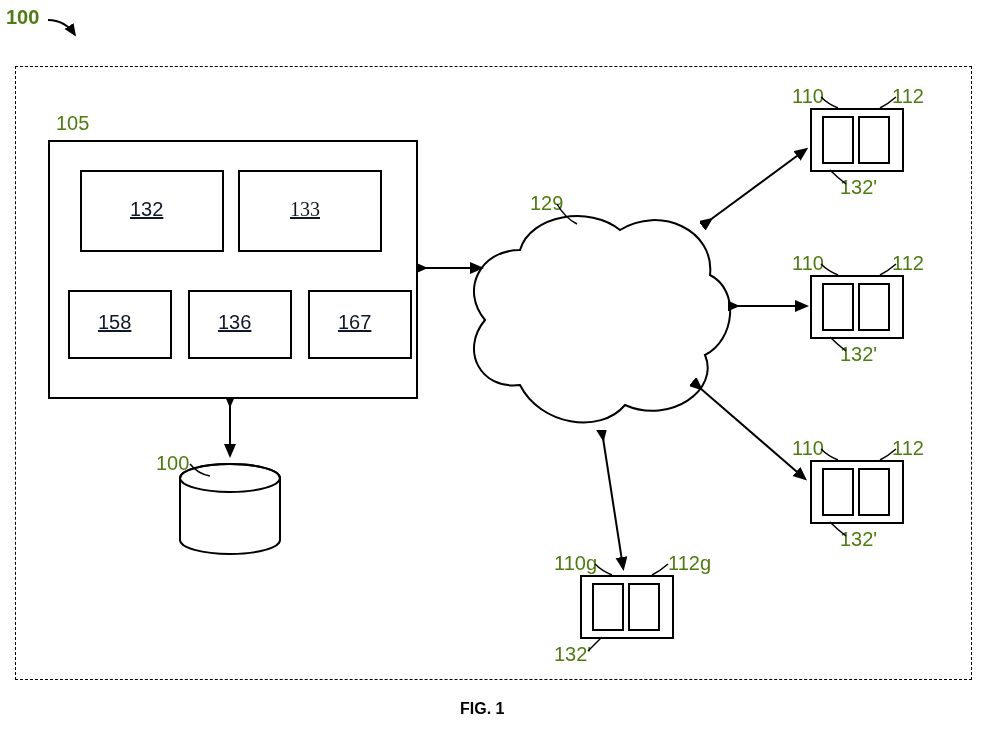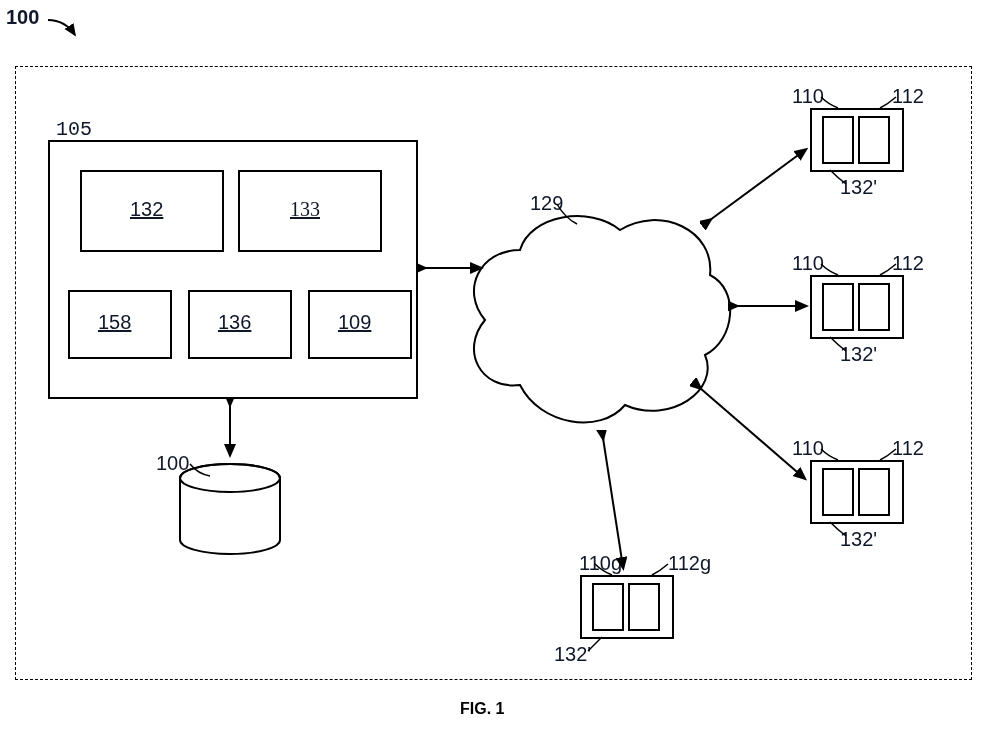--- a/index.html
+++ b/index.html
@@ -13,21 +13,21 @@
   }
   .stage {
     position: relative;
     width: 988px;
     height: 732px;
   }
   svg { display: block; }
   .ref-num {
     position: absolute;
     font-size: 20px;
-    color: #0f172a;
+    color: #4d7c0f;
     white-space: nowrap;
   }
   .ref-num.bold { font-weight: 700; }
   .module-label {
     position: absolute;
     font-size: 20px;
     text-decoration: underline;
     color: #0f172a;
   }
   .fig-title {
@@ -49,37 +49,37 @@
         <path d="M0,0 L7,3 L0,6 Z" fill="#000"></path>
       </marker>
     </defs>
     <path d="M3 5 Q 20 5 30 20" stroke="#000" stroke-width="1.8" fill="none" marker-end="url(#ah0)"></path>
   </svg>
 
   <div style="position:absolute; left:15px; top:66px; width:955px; height:612px; border:1.5px dashed #000;"></div>
 
   <div class="fig-title" style="left:460px; top:700px;">FIG. 1</div>
 
-  <div class="ref-num" style="left:56px; top:118px;font-family:Liberation Mono, monospace;">105</div>
+  <div class="ref-num" style="left:56px; top:112px;">105</div>
   <div style="position:absolute; left:48px; top:140px; width:366px; height:255px; border:2px solid #000;"></div>
 
   <div style="position:absolute; left:80px; top:170px; width:140px; height:78px; border:2px solid #000;"></div>
   <div class="module-label" style="left:130px; top:198px;">132</div>
 
   <div style="position:absolute; left:238px; top:170px; width:140px; height:78px; border:2px solid #000;"></div>
   <div class="module-label" style="left:290px; top:198px;font-family:Liberation Serif, serif;">133</div>
 
   <div style="position:absolute; left:68px; top:290px; width:100px; height:65px; border:2px solid #000;"></div>
   <div class="module-label" style="left:98px; top:311px;">158</div>
 
   <div style="position:absolute; left:188px; top:290px; width:100px; height:65px; border:2px solid #000;"></div>
   <div class="module-label" style="left:218px; top:311px;">136</div>
 
   <div style="position:absolute; left:308px; top:290px; width:100px; height:65px; border:2px solid #000;"></div>
-  <div class="module-label" style="left:338px; top:311px;">109</div>
+  <div class="module-label" style="left:338px; top:311px;">167</div>
 
   <div class="ref-num" style="left:156px; top:452px;">100</div>
   <svg style="position:absolute; left:170px; top:460px;" width="120" height="110">
     <ellipse cx="60" cy="18" rx="50" ry="14" fill="#fff" stroke="#000" stroke-width="2"></ellipse>
     <path d="M10 18 L10 80 A50 14 0 0 0 110 80 L110 18" fill="#fff" stroke="#000" stroke-width="2"></path>
     <ellipse cx="60" cy="18" rx="50" ry="14" fill="none" stroke="#000" stroke-width="2"></ellipse>
   </svg>
 
   <svg style="position:absolute; left:188px; top:460px;" width="30" height="20">
     <path d="M2 4 Q 10 14 22 16" stroke="#000" stroke-width="1.5" fill="none"></path>
@@ -190,21 +190,21 @@
         <marker id="ahD3" markerWidth="10" markerHeight="10" refX="5" refY="3" orient="auto">
           <path d="M0,0 L7,3 L0,6 Z" fill="#000"></path>
         </marker>
       </defs>
     <line x1="10" y1="10" x2="114" y2="100" stroke="#000" stroke-width="2" marker-start="url(#ahD3)" marker-end="url(#ahD3)"></line>
   </svg>
 
   <div style="position:absolute; left:580px; top:575px; width:90px; height:60px; border:2px solid #000;"></div>
   <div style="position:absolute; left:592px; top:583px; width:28px; height:44px; border:2px solid #000;"></div>
   <div style="position:absolute; left:628px; top:583px; width:28px; height:44px; border:2px solid #000;"></div>
-  <div class="ref-num" style="left:554px; top:552px;margin-left:25px;">110g</div>
+  <div class="ref-num" style="left:554px; top:552px;">110g</div>
   <svg style="position:absolute; left:594px; top:559px;" width="22" height="20">
       <path d="M1 5 Q 8 12 18 16" stroke="#000" stroke-width="1.5" fill="none"></path>
     </svg>
   <div class="ref-num" style="left:668px; top:552px;">112g</div>
   <svg style="position:absolute; left:650px; top:559px;" width="22" height="20">
       <path d="M18 5 Q 10 12 2 16" stroke="#000" stroke-width="1.5" fill="none"></path>
     </svg>
   <div class="ref-num" style="left:554px; top:643px;">132'</div>
   <svg style="position:absolute; left:586px; top:635px;" width="22" height="20">
       <path d="M2 16 Q 8 10 16 2" stroke="#000" stroke-width="1.5" fill="none"></path>

